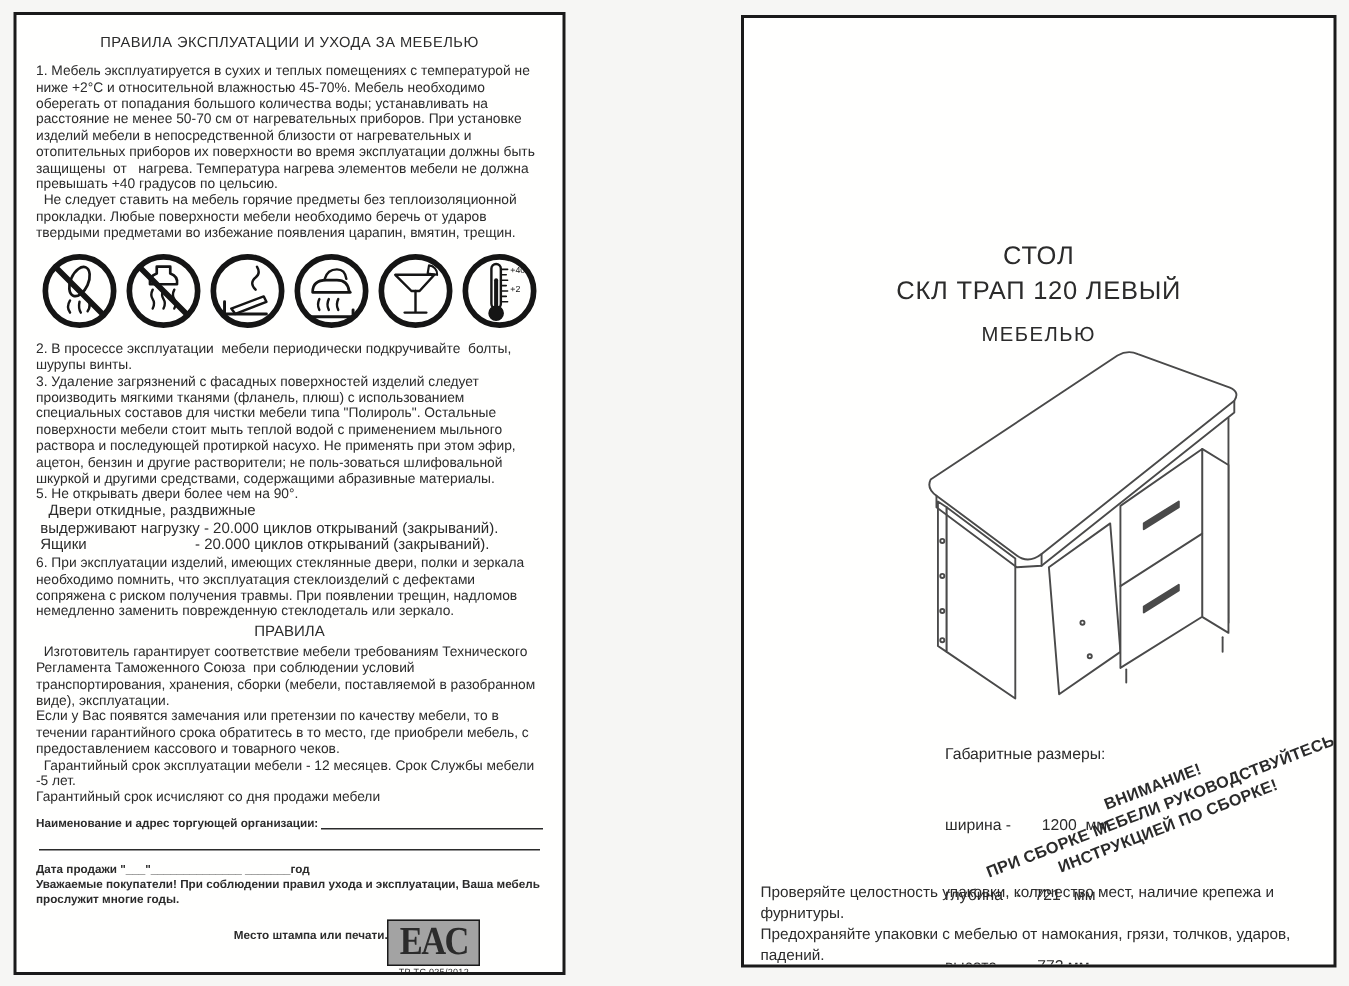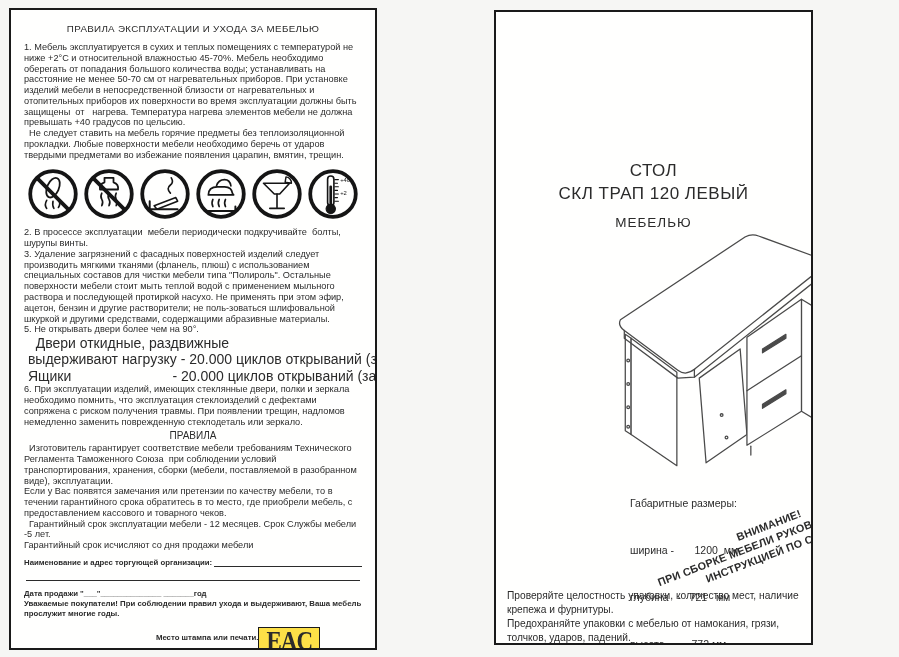--- a/index.html
+++ b/index.html
@@ -5,39 +5,39 @@
   html,body{margin:0;padding:0;}
   body{
     width:899px;height:657px;position:relative;
     background:#f6f6f4;
     font-family:"Liberation Sans","DejaVu Sans",sans-serif;
     color:#2b2b2b;
     -webkit-font-smoothing:antialiased;
   }
   .page{position:absolute;background:#fffffe;border:2px solid #1a1a1a;box-sizing:border-box;overflow:hidden;}
   #left-page{left:9px;top:8px;width:368px;height:642px;padding:9px 13px 8px 13px;}
-  #right-page{left:494px;top:10px;width:319px;height:635px;}
+  #right-page{left:494px;top:10px;width:397px;height:635px;}
 
   
   .lp-title{text-align:center;font-size:9.8px;letter-spacing:.3px;margin:4px 0 8px 0;}
   .body{font-size:9.2px;line-height:1.17;margin:0;white-space:pre-wrap;}
   .picto-row{display:flex;justify-content:space-between;align-items:center;margin:7px 2px 6px 2px;}
   .picto{width:54px;height:54px;display:block;}
-  .p5row{white-space:pre;font-size:14px;line-height:1.17;}
+  .p5row{white-space:pre;font-size:10px;line-height:1.17;}
   .gar-head{text-align:center;font-size:10px;margin:3px 0 2px 0;}
   .org-line{display:flex;align-items:flex-end;margin-top:6px;}
   .org-label{font-size:7.8px;font-weight:bold;white-space:nowrap;}
   .uline{flex:1;border-bottom:1px solid #2b2b2b;height:9px;margin-left:2px;}
   .uline-full{border-bottom:1px solid #2b2b2b;height:13px;margin:0 2px;}
   .small-b{font-size:7.8px;font-weight:bold;line-height:1.3;}
   .date-line{margin-top:8px;}
   .stamp-row{display:flex;justify-content:flex-end;align-items:flex-start;margin:8px 0 0 0;}
   .stamp-note{margin-top:6px;}
   .eac-wrap{margin-right:42px;text-align:center;}
-  .eac-box{display:inline-block;border:1.6px solid #1a1a1a;padding:1px 7px 2px 7px;background:#fde047;}
+  .eac-box{display:inline-block;border:1.6px solid #1a1a1a;padding:1px 7px 2px 7px;background:#a3a3a3;}
   .eac-text{font-size:23px;font-weight:bold;letter-spacing:-1px;transform:scaleY(1.15);display:inline-block;font-family:"Liberation Serif","DejaVu Serif",serif;}
   .eac-cap{font-size:6px;margin-top:2px;letter-spacing:.2px;}
 
   
   .rp-title{position:absolute;left:0;right:0;top:148px;text-align:center;font-size:17px;line-height:1.35;letter-spacing:.5px;}
   .rp-sub{position:absolute;left:0;right:0;top:203px;text-align:center;font-size:13.5px;letter-spacing:1px;}
   #desk-svg{position:absolute;left:103px;top:212px;width:292px;height:244px;}
   .dims{position:absolute;left:134px;top:452px;font-size:10.5px;line-height:1.5;white-space:pre;}
   .warn{
     position:absolute;left:128px;top:506px;width:300px;
@@ -134,21 +134,21 @@
   <p class="body">  Гарантийный срок эксплуатации мебели - 12 месяцев. Срок Службы мебели -5 лет.</p>
   <p class="body">Гарантийный срок исчисляют со дня продажи мебели</p>
 
   <div class="org-line">
     <span class="org-label">Наименование и адрес торгующей организации:</span>
     <span class="uline"></span>
   </div>
   <div class="uline-full"></div>
 
   <div class="small-b date-line">Дата продажи "___"______________  _______год</div>
-  <div class="small-b">Уважаемые покупатели! При соблюдении правил ухода и выдерживают, Ваша мебель прослужит многие годы.</div>
+  <div class="small-b">Уважаемые покупатели! При соблюдении правил ухода и эксплуатации, Ваша мебель прослужит многие годы.</div>
 
   <div class="stamp-row">
     <div class="small-b stamp-note">Место штампа или печати.</div>
     <div class="eac-wrap">
       <div class="eac-box">
         <span class="eac-text">EAC</span>
       </div>
       <div class="eac-cap">ТР ТС 025/2012</div>
     </div>
   </div>

